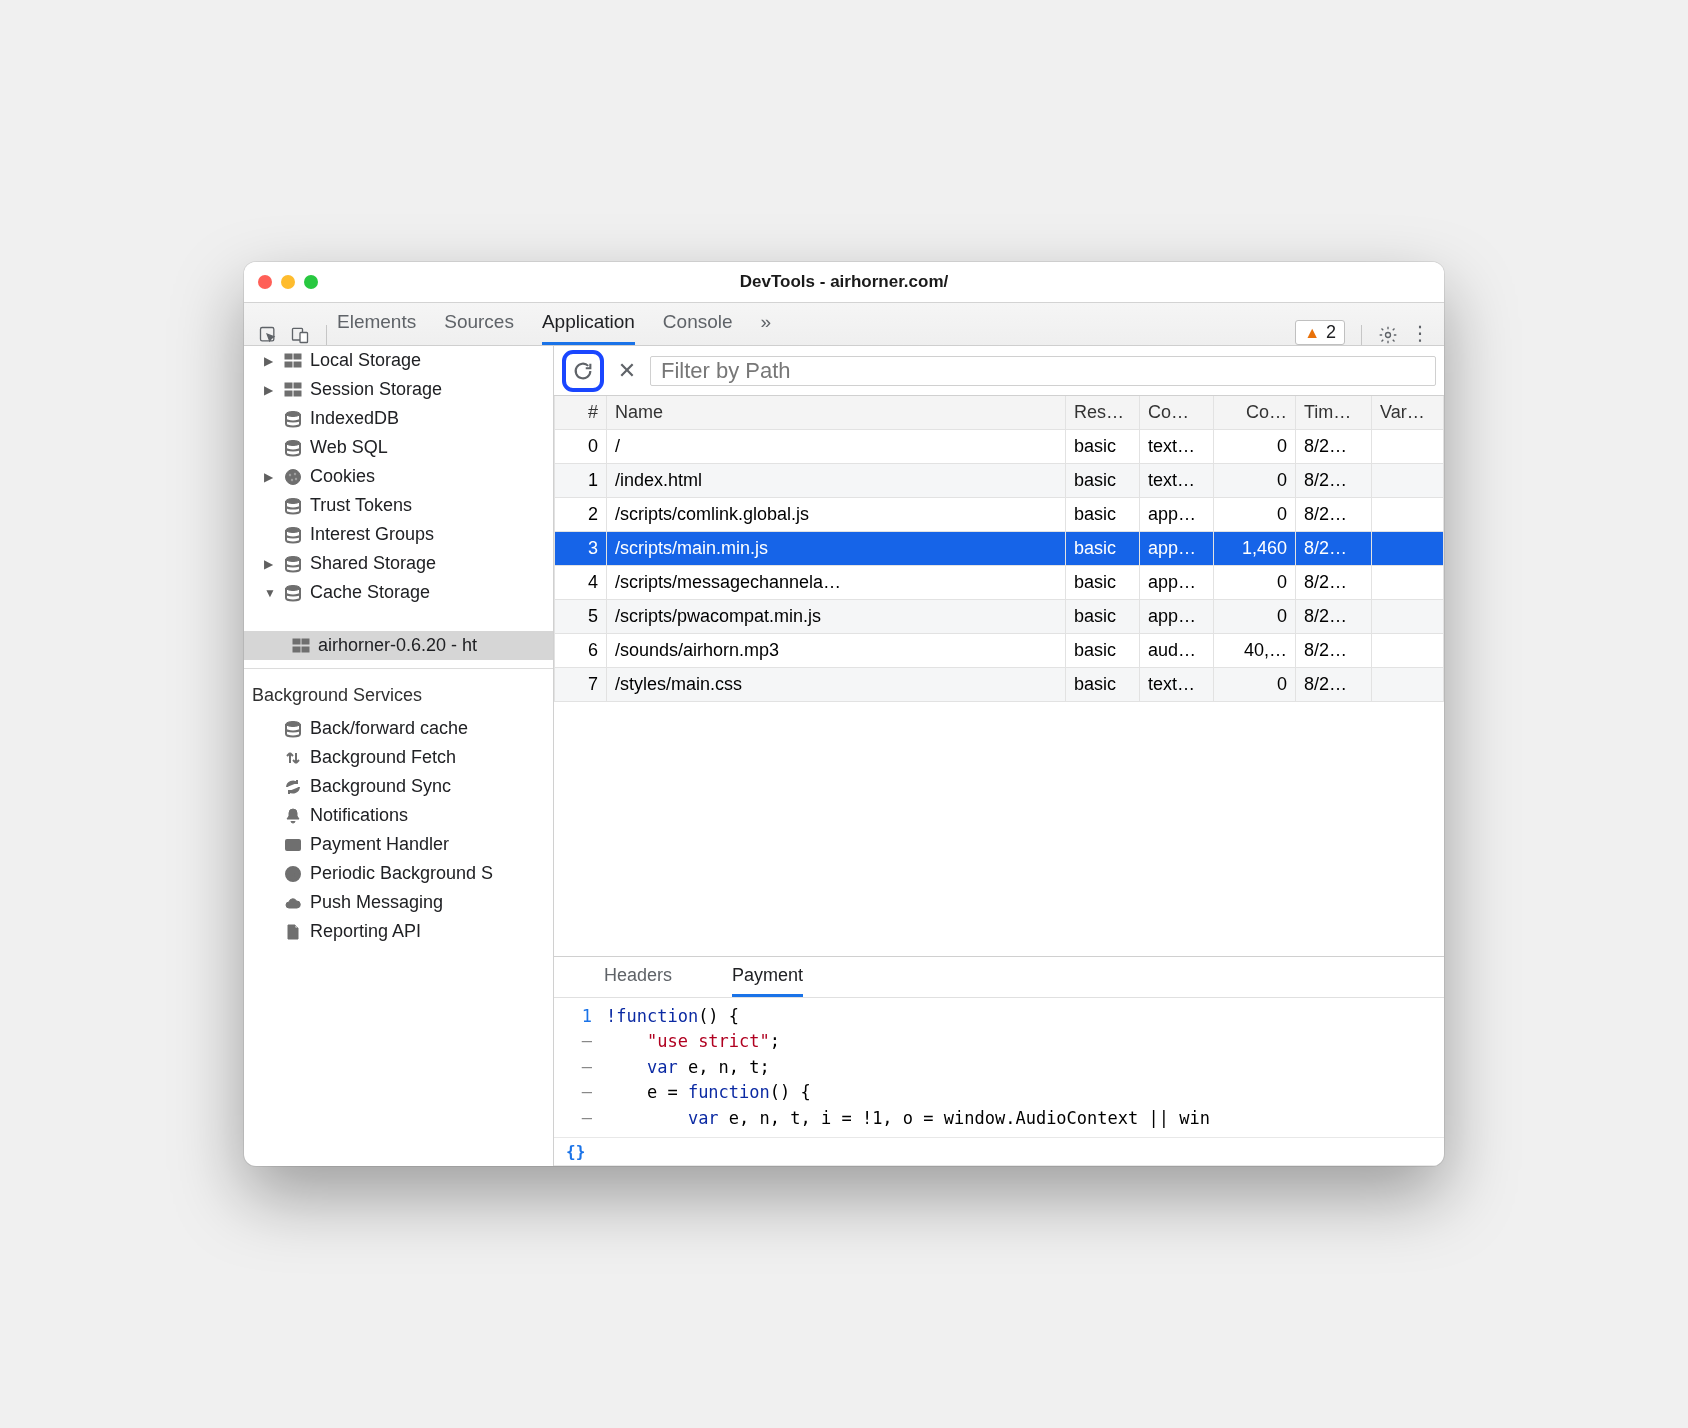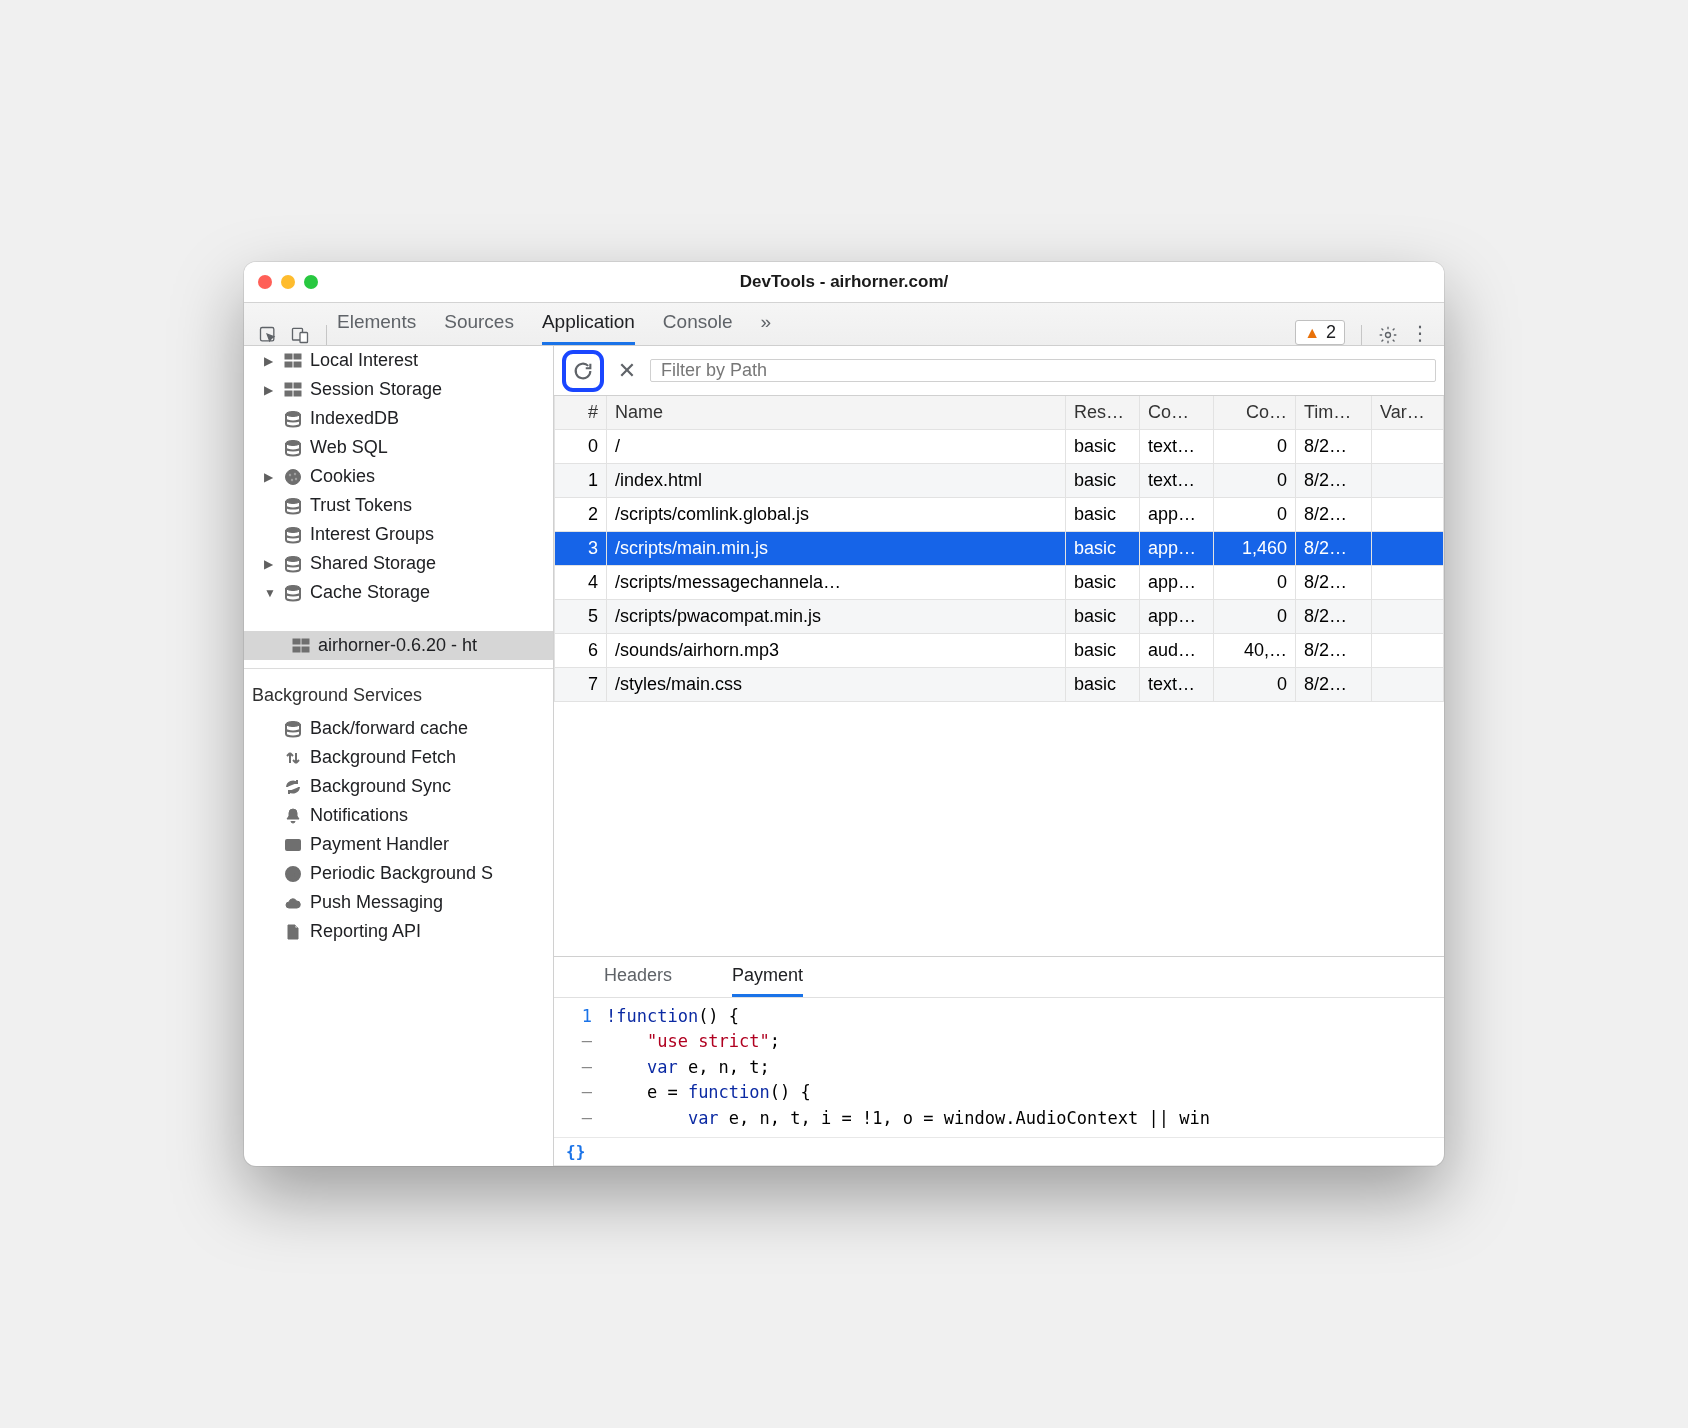--- a/index.html
+++ b/index.html
@@ -83,22 +83,22 @@
   height:50px; border-bottom:1px solid #d0d0d0;
   display:flex; align-items:center; padding:6px 8px; gap:10px;
 }
 .refresh-circle {
   width:42px; height:42px; border:4px solid #1a46ff; border-radius:11px;
   display:flex; align-items:center; justify-content:center;
 }
 .refresh-circle svg { width:22px; height:22px; stroke:#5f6368; fill:none; stroke-width:2.3; }
 .clear-x { color:#5f6368; font-size:22px; width:26px; text-align:center; cursor:pointer; }
 .filter-input {
-  flex:1; height:23px; border:1px solid #d0d0d0; border-radius:2px;
-  padding:0 10px; font-size:18px; color:#333;
+  flex:1; height:30px; border:1px solid #d0d0d0; border-radius:2px;
+  padding:0 10px; font-size:22px; color:#333;
 }
 .filter-input::placeholder{ color:#777; }
 .tablewrap { flex:1; overflow:hidden; display:flex; flex-direction:column; }
 table { width:100%; border-collapse:collapse; table-layout:fixed; font-size:18px; }
 th, td {
   text-align:left; padding:6px 8px; border:1px solid #e2e2e2;
   overflow:hidden; text-overflow:ellipsis; white-space:nowrap;
 }
 th { background:#f4f4f4; color:#333; font-weight:400; border-top:0; }
 td.num, th.num { text-align:right; }
@@ -181,21 +181,21 @@
           <div class="sb-item">
             <span class="arrow">▶</span>
             <span class="sb-icon">
               <svg viewBox="0 0 18 18">
                 <rect x="1" y="2" width="7" height="5" fill="#6f6f6f"></rect>
                 <rect x="10" y="2" width="7" height="5" fill="#6f6f6f"></rect>
                 <rect x="1" y="10" width="7" height="5" fill="#6f6f6f"></rect>
                 <rect x="10" y="10" width="7" height="5" fill="#6f6f6f"></rect>
               </svg>
             </span>
-            <span>Local Interest</span>
+            <span>Local Storage</span>
           </div>
           <div class="sb-item">
             <span class="arrow">▶</span>
             <span class="sb-icon">
               <svg viewBox="0 0 18 18">
                 <rect x="1" y="2" width="7" height="5" fill="#6f6f6f"></rect>
                 <rect x="10" y="2" width="7" height="5" fill="#6f6f6f"></rect>
                 <rect x="1" y="10" width="7" height="5" fill="#6f6f6f"></rect>
                 <rect x="10" y="10" width="7" height="5" fill="#6f6f6f"></rect>
               </svg>

